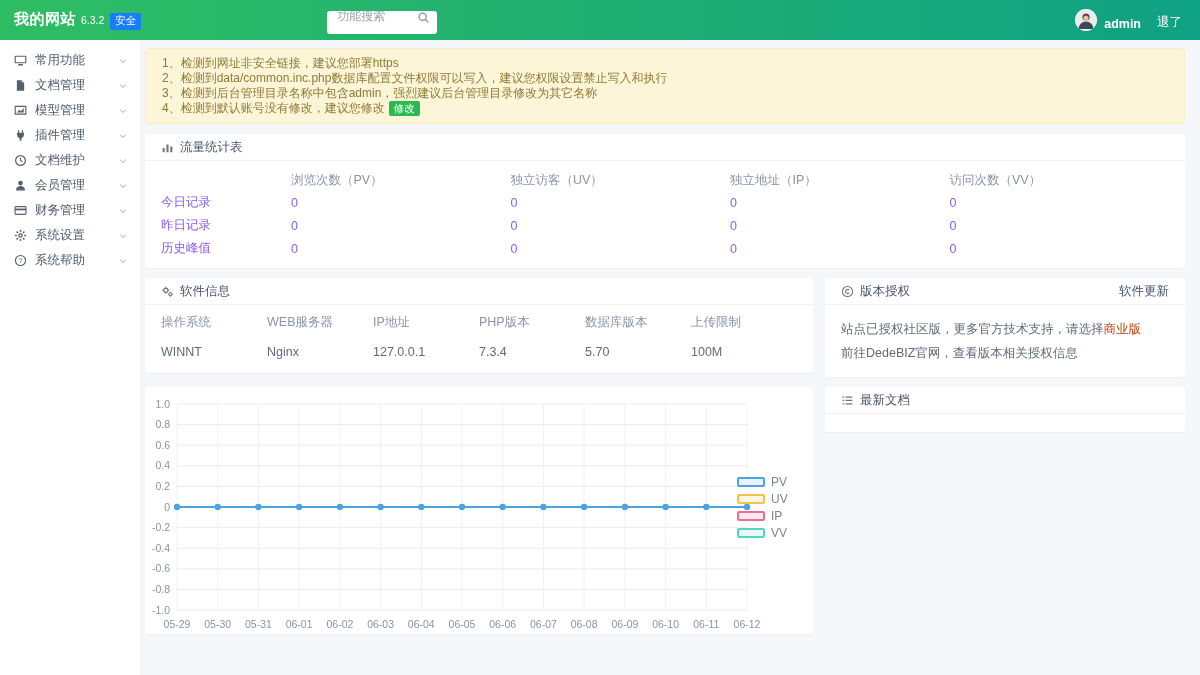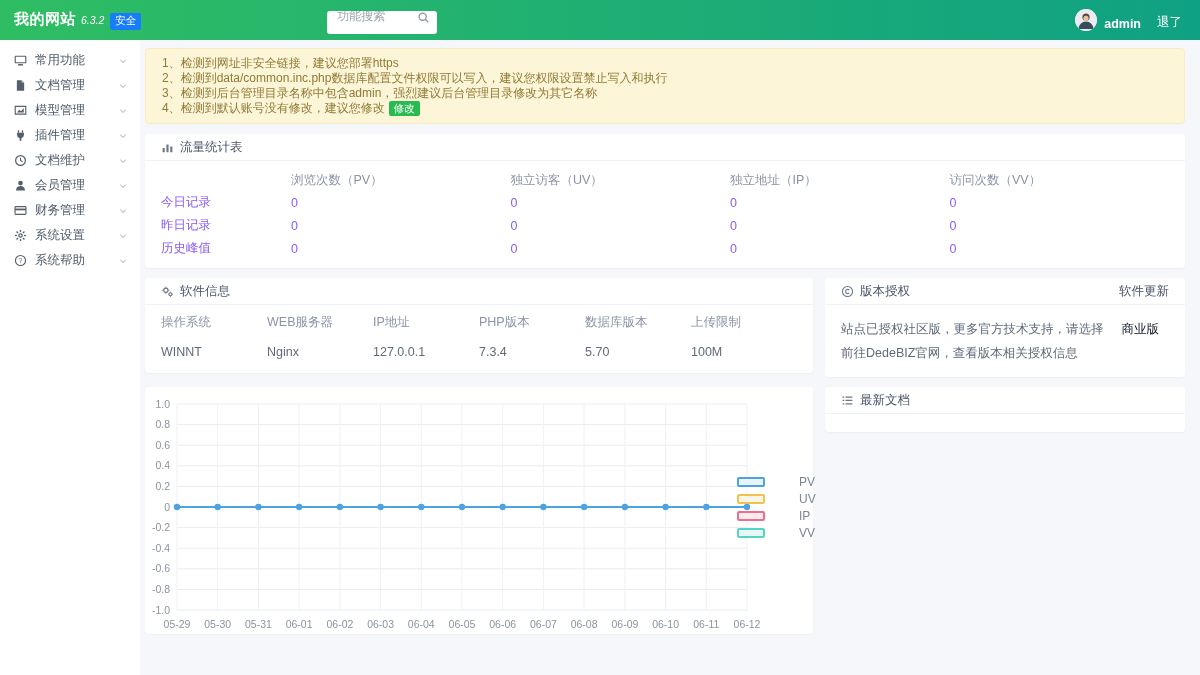--- a/index.html
+++ b/index.html
@@ -6,21 +6,21 @@
   html,body { width:1200px; height:675px; overflow:hidden; font-family:"Liberation Sans", sans-serif; background:#f6f7fa; }
   svg { display:block; }
   .icon { display:inline-flex; width:1em; height:1em; vertical-align:-0.12em; }
   .icon svg { width:100%; height:100%; }
 
   
   .header { position:fixed; top:0; left:0; width:1200px; height:40px;
     background:linear-gradient(90deg,#2fbd63,#0fa183); display:flex; align-items:center; color:#fff; z-index:10; }
   .brand { display:flex; align-items:baseline; padding:0 12px 0 14px; }
   .brand-name { font-size:15px; font-weight:bold; letter-spacing:0.5px; }
-  .brand-ver { font-size:10.5px; margin-left:5px;font-style:italic; }
+  .brand-ver { font-size:10.5px; margin-left:5px; }
   .brand-badge { font-size:10.5px; background:#177dfa; color:#fff; border-radius:2px; padding:1.5px 5px; margin-left:6px; cursor:pointer; }
   .top-icons { display:flex; align-items:center; margin-left:18px; }
   .top-icons .tool { font-size:14px; color:#fff; padding:6px 9px; cursor:pointer; display:inline-flex; }
   .search-wrap { position:relative; margin-left:12px; }
   .search-wrap input { width:110px; height:23px; border:none; border-radius:3px; padding:0 26px 12px 10px; font-size:12px; color:#333; outline:none; font-family:"Liberation Sans", sans-serif; }
   .search-wrap input::placeholder { color:#9aa3ad; }
   .search-wrap .icon-search { position:absolute; right:7px; top:5px; font-size:13px; color:#8a94a0; cursor:pointer; }
   .header-right { margin-left:auto; display:flex; align-items:flex-end; padding-right:18px; }
   .avatar { width:22px; height:22px; border-radius:50%; background:#e9eef2; overflow:hidden; cursor:pointer; }
   .user-name { font-size:12.5px; margin-left:7px; font-weight:bold; cursor:pointer; }
@@ -54,26 +54,26 @@
   .col-left { width:668px; }
   .col-right { width:360px; margin-left:12px; }
 
   .sw-body { padding:8px 16px 12px; }
   .sw-grid { display:grid; grid-template-columns:repeat(6,1fr); }
   .sw-grid .h { font-size:12.5px; color:#8a94a6; height:18px; line-height:18px; margin-bottom:12px; }
   .sw-grid .v { font-size:12.5px; color:#5f6b7a; height:18px; line-height:18px; }
 
   .lic-body { padding:12px 16px; font-size:12.5px; color:#5f6b7a; }
   .lic-body p { line-height:24px; }
-  .green-link { color:#0f172a; cursor:pointer; text-decoration:none;margin-left:18px; }
+  .green-link { color:#c2410c; cursor:pointer; text-decoration:none; }
 
   .chart-wrap { position:relative; padding:5px 0 0 0; }
   .tick-text { font-size:10.5px; fill:#8a94a0; font-family:"Liberation Sans", sans-serif; }
   .legend { position:absolute; left:592px; top:86px; }
-  .legend-item { display:flex; align-items:center; height:17px; cursor:pointer;gap:28px; }
+  .legend-item { display:flex; align-items:center; height:17px; cursor:pointer; }
   .legend-box { width:28px; height:10px; border:2px solid; border-radius:2px; margin-right:6px; }
   .legend-name { font-size:12px; color:#7a8694; }
 
   .docs-body { height:18px; }
 </style>
 </head>
 <body>
 
 <div class="header">
   <div class="brand">

